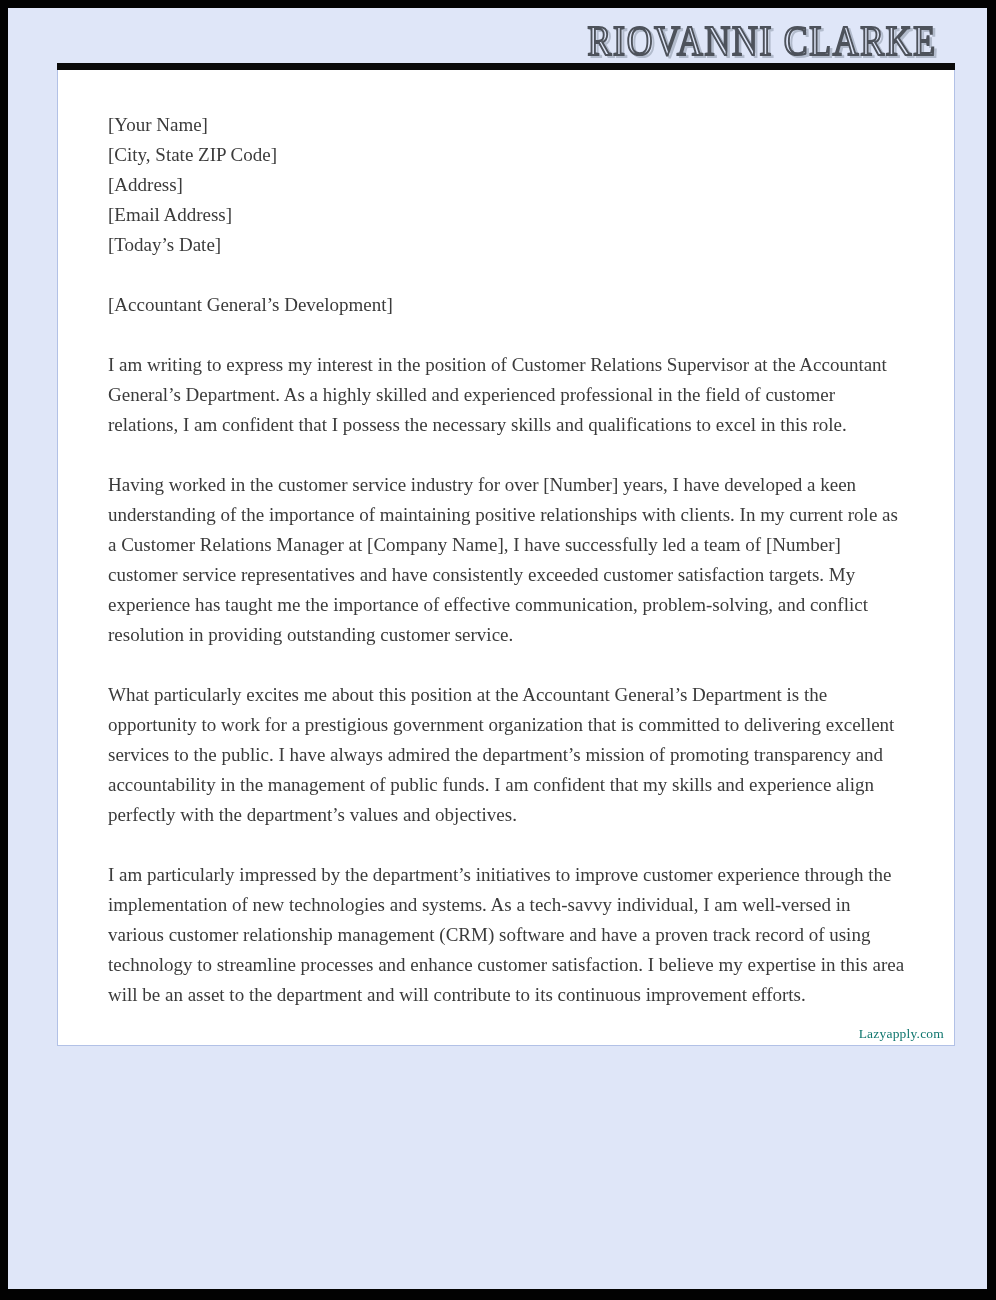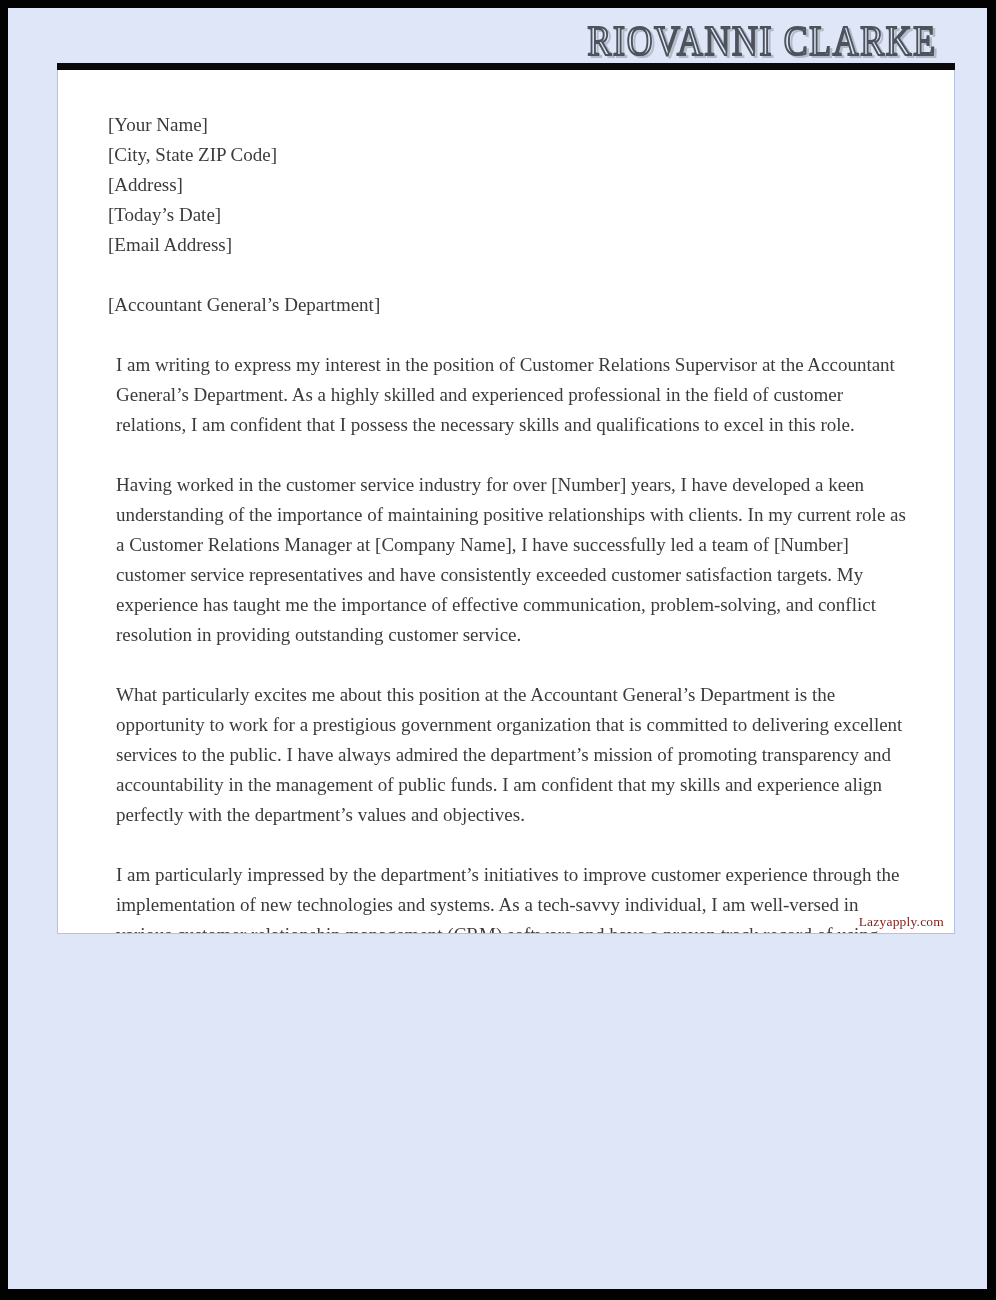--- a/index.html
+++ b/index.html
@@ -60,42 +60,42 @@
     height: 7px;
     background: #0a0a0a;
   }
 
   
   .document {
     position: absolute;
     left: 49px;
     top: 62px;
     width: 898px;
-    height: 864px;
+    height: 976px;
     box-sizing: border-box;
     background: #ffffff;
     border: 1px solid #b2c1e6;
     border-top: none;
     padding: 40px 46px 0 50px;
     overflow: hidden;
     color: #3b3b3b;
     font-size: 19px;
     line-height: 30px;
   }
   .block { margin: 0 0 30px 0; }
   .line { white-space: nowrap; }
-  p.para { margin: 0 0 30px 8px; }
+  p.para { margin: 0 0 30px 0; }
 
   .watermark {
     position: absolute;
     right: 10px;
     bottom: 2px;
     font-size: 13.5px;
     line-height: 18px;
-    color: #7f1d1d;
+    color: #0f766e;
     letter-spacing: 0.2px;
   }
 </style>
 </head>
 <body>
 
 <div class="screen">
 
   <div class="name-header">
     <span class="name-layer name-shadow">RIOVANNI CLARKE</span>
@@ -103,26 +103,26 @@
   </div>
 
   <div class="top-bar"></div>
 
   <div class="document">
 
     <div class="block">
       <div class="line">[Your Name]</div>
       <div class="line">[City, State ZIP Code]</div>
       <div class="line">[Address]</div>
+      <div class="line">[Email Address]</div>
       <div class="line">[Today’s Date]</div>
-      <div class="line">[Email Address]</div>
     </div>
 
     <div class="block">
-      <div class="line">[Accountant General’s Department]</div>
+      <div class="line">[Accountant General’s Development]</div>
     </div>
 
 
     <p class="para">I am writing to express my interest in the position of Customer Relations Supervisor at the Accountant General’s Department. As a highly skilled and experienced professional in the field of customer relations, I am confident that I possess the necessary skills and qualifications to excel in this role.</p>
     <p class="para">Having worked in the customer service industry for over [Number] years, I have developed a keen understanding of the importance of maintaining positive relationships with clients. In my current role as a Customer Relations Manager at [Company Name], I have successfully led a team of [Number] customer service representatives and have consistently exceeded customer satisfaction targets. My experience has taught me the importance of effective communication, problem-solving, and conflict resolution in providing outstanding customer service.</p>
     <p class="para">What particularly excites me about this position at the Accountant General’s Department is the opportunity to work for a prestigious government organization that is committed to delivering excellent services to the public. I have always admired the department’s mission of promoting transparency and accountability in the management of public funds. I am confident that my skills and experience align perfectly with the department’s values and objectives.</p>
     <p class="para">I am particularly impressed by the department’s initiatives to improve customer experience through the implementation of new technologies and systems. As a tech-savvy individual, I am well-versed in various customer relationship management (CRM) software and have a proven track record of using technology to streamline processes and enhance customer satisfaction. I believe my expertise in this area will be an asset to the department and will contribute to its continuous improvement efforts.</p>
 
     <div class="watermark">Lazyapply.com</div>
   </div>

